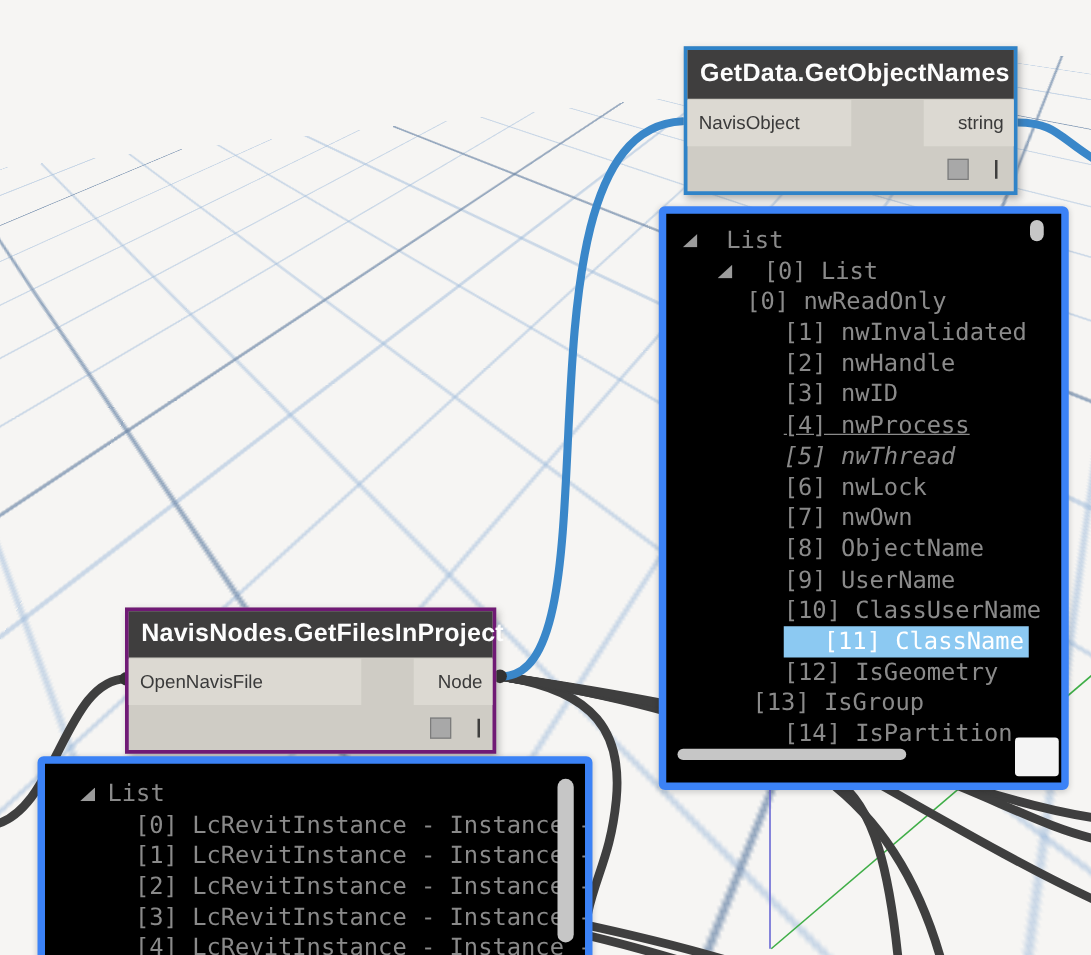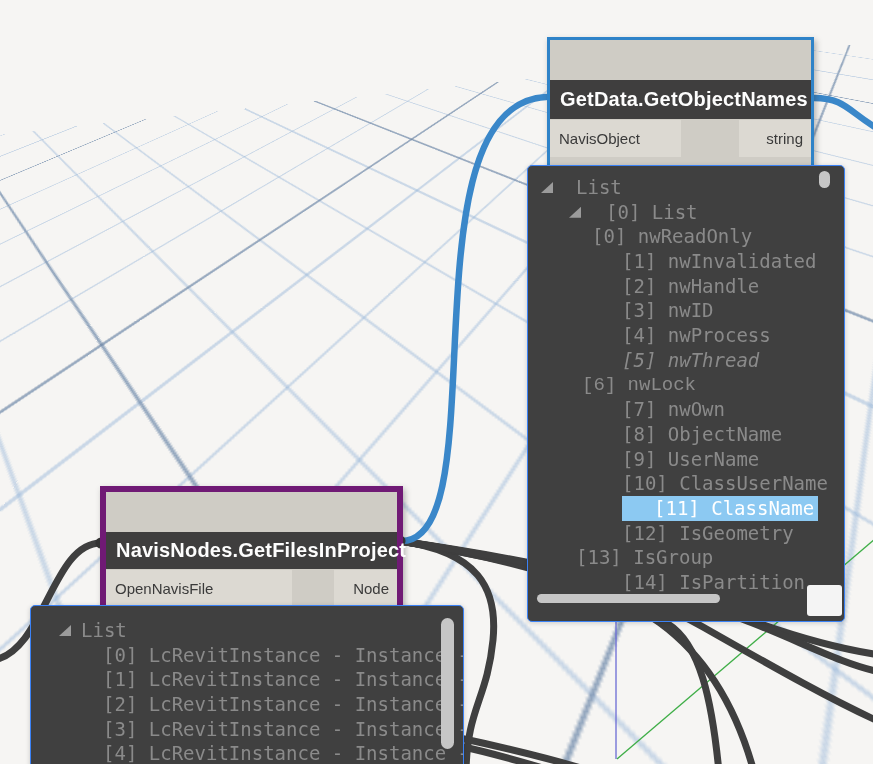--- a/index.html
+++ b/index.html
@@ -18,35 +18,35 @@
            repeating-linear-gradient(45deg,  rgba(105,128,158,.55) 0 2px, transparent 2px 250px),
            repeating-linear-gradient(-45deg, rgba(105,128,158,.55) 0 2px, transparent 2px 250px),
            repeating-linear-gradient(45deg,  rgba(148,180,216,.45) 0 1.5px, transparent 1.5px 50px),
            repeating-linear-gradient(-45deg, rgba(148,180,216,.45) 0 1.5px, transparent 1.5px 50px);}
 
   
   svg.wires{position:absolute;left:0;top:0;z-index:2;}
 
   
   .node{position:absolute;z-index:3;box-shadow:2px 3px 6px rgba(50,50,50,.35);
-        border:6px solid #701a75;background:var(--node-body,#cfccc5);}
+        border:3px solid #701a75;background:var(--node-body,#cfccc5);}
   .node.selected{border:3px solid var(--node-selection,#2f83c8);}
-  .node-header{background:var(--node-header,#3f3e3e);height:39px;display:flex;align-items:center;padding:0 10px;margin-top:40px;}
+  .node-header{background:var(--node-header,#3f3e3e);height:39px;display:flex;align-items:center;padding:0 10px;}
   .node-title{color:#fdfdfd;font-weight:bold;font-size:20px;white-space:nowrap;letter-spacing:.2px;}
   .node-ports{height:39px;position:relative;}
   .port{position:absolute;top:1px;height:37px;line-height:37px;background:var(--port-chip,#dcd9d2);
         color:#3a3a3a;font-size:15px;white-space:nowrap;}
   .port.in{left:0;padding-left:9px;}
   .port.out{right:0;text-align:right;padding-right:8px;}
   .node-footer{height:35px;display:flex;align-items:center;justify-content:flex-end;padding-right:13px;}
   .footer-square{width:15px;height:15px;background:#a8a8a8;border:1px solid #7c7c7c;margin-right:21px;}
   .footer-bar{width:2px;height:15px;background:#3f3e3e;}
 
   
-  .bubble{position:absolute;z-index:4;background:#404040;border:1px solid #3b82f6;border-radius:5px;
+  .bubble{position:absolute;z-index:4;background:#000000;border:6px solid #3b82f6;border-radius:5px;
           box-shadow:0 1px 5px rgba(0,0,0,.18);overflow:hidden;}
   .tree{position:absolute;inset:0;padding-top:9px;overflow:hidden;}
   .trow{height:24.7px;position:relative;white-space:nowrap;}
   .tri{position:absolute;top:7px;width:12px;height:11px;background:#9b9b9b;
        clip-path:polygon(0 100%,100% 100%,100% 0);}
   .tlabel{font-family:"DejaVu Sans Mono",monospace;font-size:19px;line-height:24.7px;
           color:var(--tree-text,#8a8a8a);display:inline-block;}
   .tlabel.hl{background:var(--highlight-bg,#8cc9f2);color:#fff;padding:0 4px;}
   .vthumb,.vthumb-mini,.hthumb{position:absolute;background:#c6c6c6;border-radius:7px;}
   .vthumb{right:9px;top:12px;width:13px;height:131px;}
@@ -115,30 +115,30 @@
 </div>
 
 <div class="bubble" style="left:527px;top:165px;width:316px;height:455px;">
   <div class="tree" id="tree-right">
       <div class="trow"><span class="tri" style="left: 13px;"></span><span class="tlabel" style="margin-left: 48px;">List</span></div>
       <div class="trow"><span class="tri" style="left: 41px;"></span><span class="tlabel" style="margin-left: 78px;">[0] List</span></div>
       <div class="trow"><span class="tlabel" style="margin-left: 64px;">[0] nwReadOnly</span></div>
       <div class="trow"><span class="tlabel" style="margin-left: 94px;">[1] nwInvalidated</span></div>
       <div class="trow"><span class="tlabel" style="margin-left: 94px;">[2] nwHandle</span></div>
       <div class="trow"><span class="tlabel" style="margin-left: 94px;">[3] nwID</span></div>
-      <div class="trow"><span class="tlabel" style="margin-left: 94px;">[4] nwProcess</span></div>
+      <div class="trow"><span class="tlabel" style="margin-left: 94px; text-decoration: underline;">[4] nwProcess</span></div>
       <div class="trow"><span class="tlabel" style="margin-left: 94px; font-style: italic;">[5] nwThread</span></div>
-      <div class="trow"><span class="tlabel" style="margin-left: 54px; font-family: Liberation Mono, monospace;">[6] nwLock</span></div>
+      <div class="trow"><span class="tlabel" style="margin-left: 94px;">[6] nwLock</span></div>
       <div class="trow"><span class="tlabel" style="margin-left: 94px;">[7] nwOwn</span></div>
       <div class="trow"><span class="tlabel" style="margin-left: 94px;">[8] ObjectName</span></div>
       <div class="trow"><span class="tlabel" style="margin-left: 94px;">[9] UserName</span></div>
       <div class="trow"><span class="tlabel" style="margin-left: 94px;">[10] ClassUserName</span></div>
       <div class="trow"><span class="tlabel hl" style="margin-left: 94px; padding-left: 32px;">[11] ClassName</span></div>
       <div class="trow"><span class="tlabel" style="margin-left: 94px;">[12] IsGeometry</span></div>
-      <div class="trow"><span class="tlabel" style="margin-left: 48px;">[13] IsGroup</span></div>
+      <div class="trow"><span class="tlabel" style="margin-left: 69px;">[13] IsGroup</span></div>
       <div class="trow"><span class="tlabel" style="margin-left: 94px;">[14] IsPartition</span></div>
     </div>
   <div class="vthumb-mini"></div>
   <div class="corner-pad"></div>
   <div class="hthumb"></div>
 </div>
 
 <div class="bubble" style="left:30px;top:605px;width:432px;height:175px;">
   <div class="tree" id="tree-left" style="padding-top:12px;">
       <div class="trow"><span class="tri" style="left: 28px;"></span><span class="tlabel" style="margin-left: 50px;">List</span></div>

